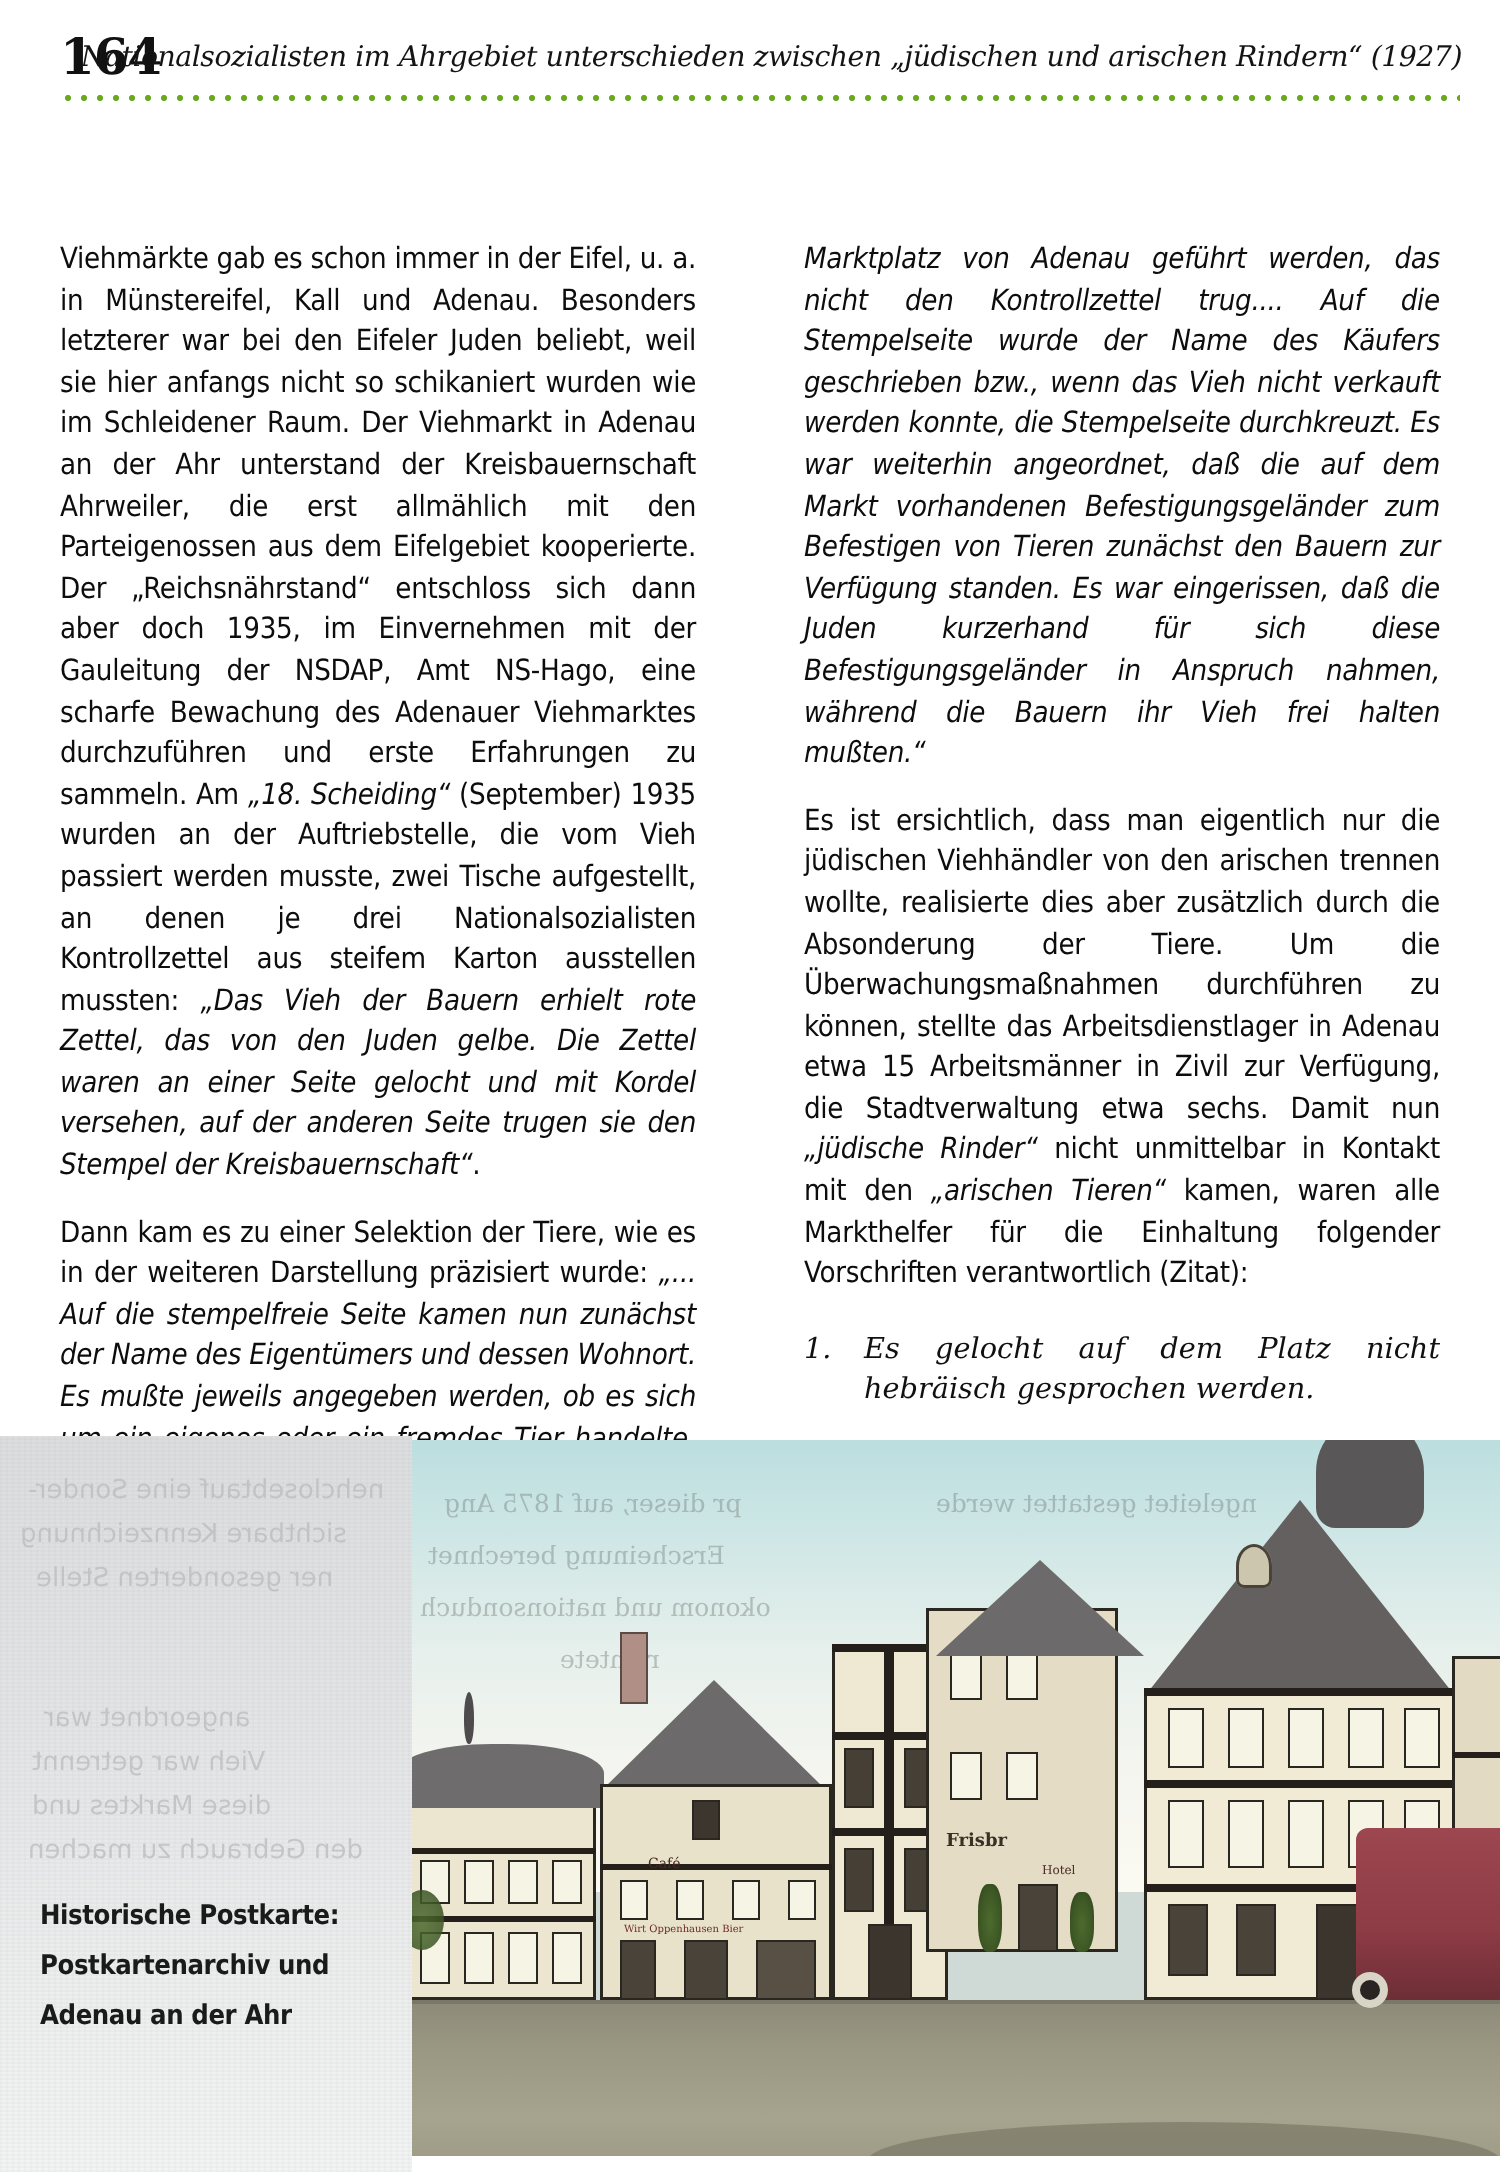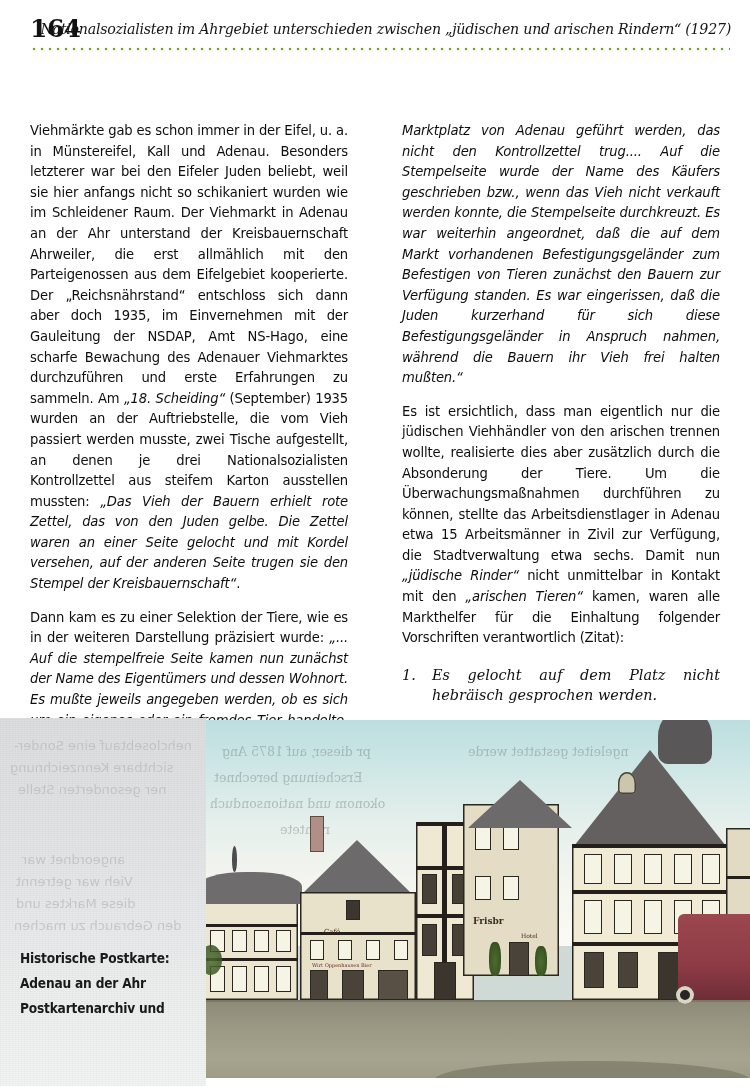--- a/index.html
+++ b/index.html
@@ -196,22 +196,22 @@
       <div class="ghost" style="left:14px;top:18px;">nehclosebtauf eine Sonder-</div>
       <div class="ghost" style="left:10px;top:40px;">sichtbare Kennzeichnung</div>
       <div class="ghost" style="left:18px;top:62px;">ner gesonderten Stelle</div>
       <div class="ghost" style="left:22px;top:132px;">angeordnet war</div>
       <div class="ghost" style="left:16px;top:154px;">Vieh war getrennt</div>
       <div class="ghost" style="left:16px;top:176px;">diese Marktes und</div>
       <div class="ghost" style="left:14px;top:198px;">den Gebrauch zu machen</div>
 
       <div class="caption-text">
         <div>Historische Postkarte:</div>
+        <div>Postkartenarchiv und</div>
         <div>Adenau an der Ahr</div>
-        <div>Postkartenarchiv und</div>
       </div>
     </div>
 
     <div class="photo">
       <div class="sky"></div>
 
       <div class="ghost-photo" style="left:16px;top:22px;">pr dieser, auf 1875 Ang</div>
       <div class="ghost-photo" style="left:8px;top:48px;">Erscheinung berechnet</div>
       <div class="ghost-photo" style="left:4px;top:74px;">okonom und nationsonduch</div>
       <div class="ghost-photo" style="left:74px;top:100px;">richtete</div>

